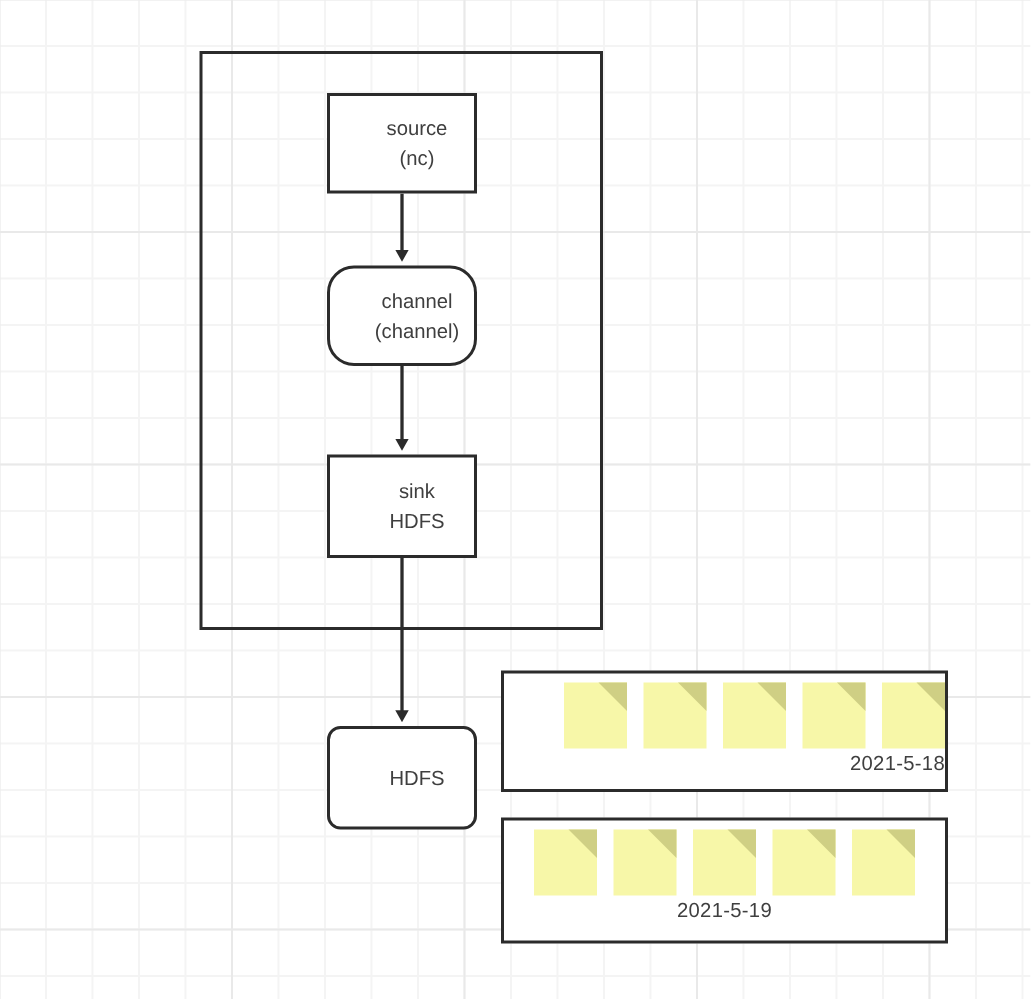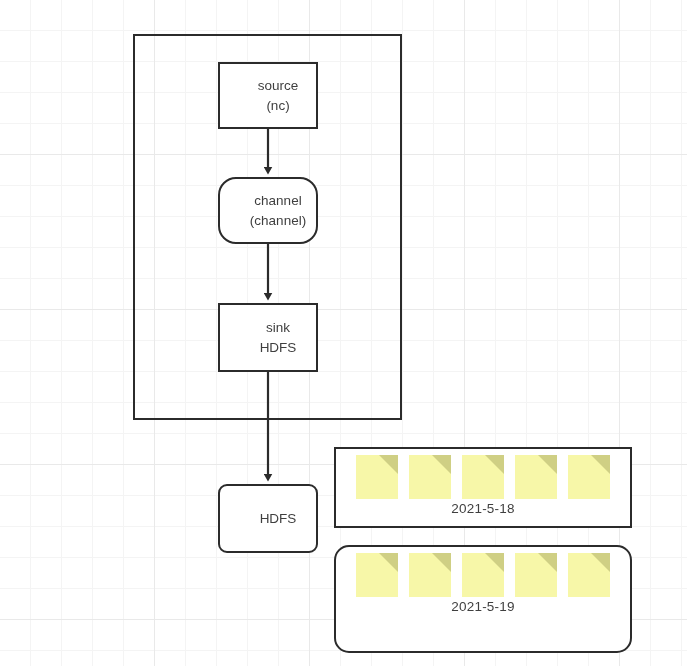--- a/index.html
+++ b/index.html
@@ -79,22 +79,22 @@
   
   .file-group {
     position: absolute;
     border: 2px solid #2b2b2b;
     background: #ffffff;
     box-sizing: border-box;
     display: flex;
     flex-direction: column;
     align-items: center;
   }
-  #group-0 { left: 334px; top: 447px; width: 298px; height: 81px; }
-  #group-1 { left: 334px; top: 545px; width: 298px; height: 108px; border-radius: 15px; }
+  #group-0 { left: 334px; top: 447px; width: 298px; height: 81px; align-items: flex-end; }
+  #group-1 { left: 334px; top: 545px; width: 298px; height: 84px; }
 
   .file-row {
     display: flex;
     flex-direction: row;
     align-items: flex-start;
     justify-content: center;
     gap: 11px;
     margin-top: 6px;
   }
 

